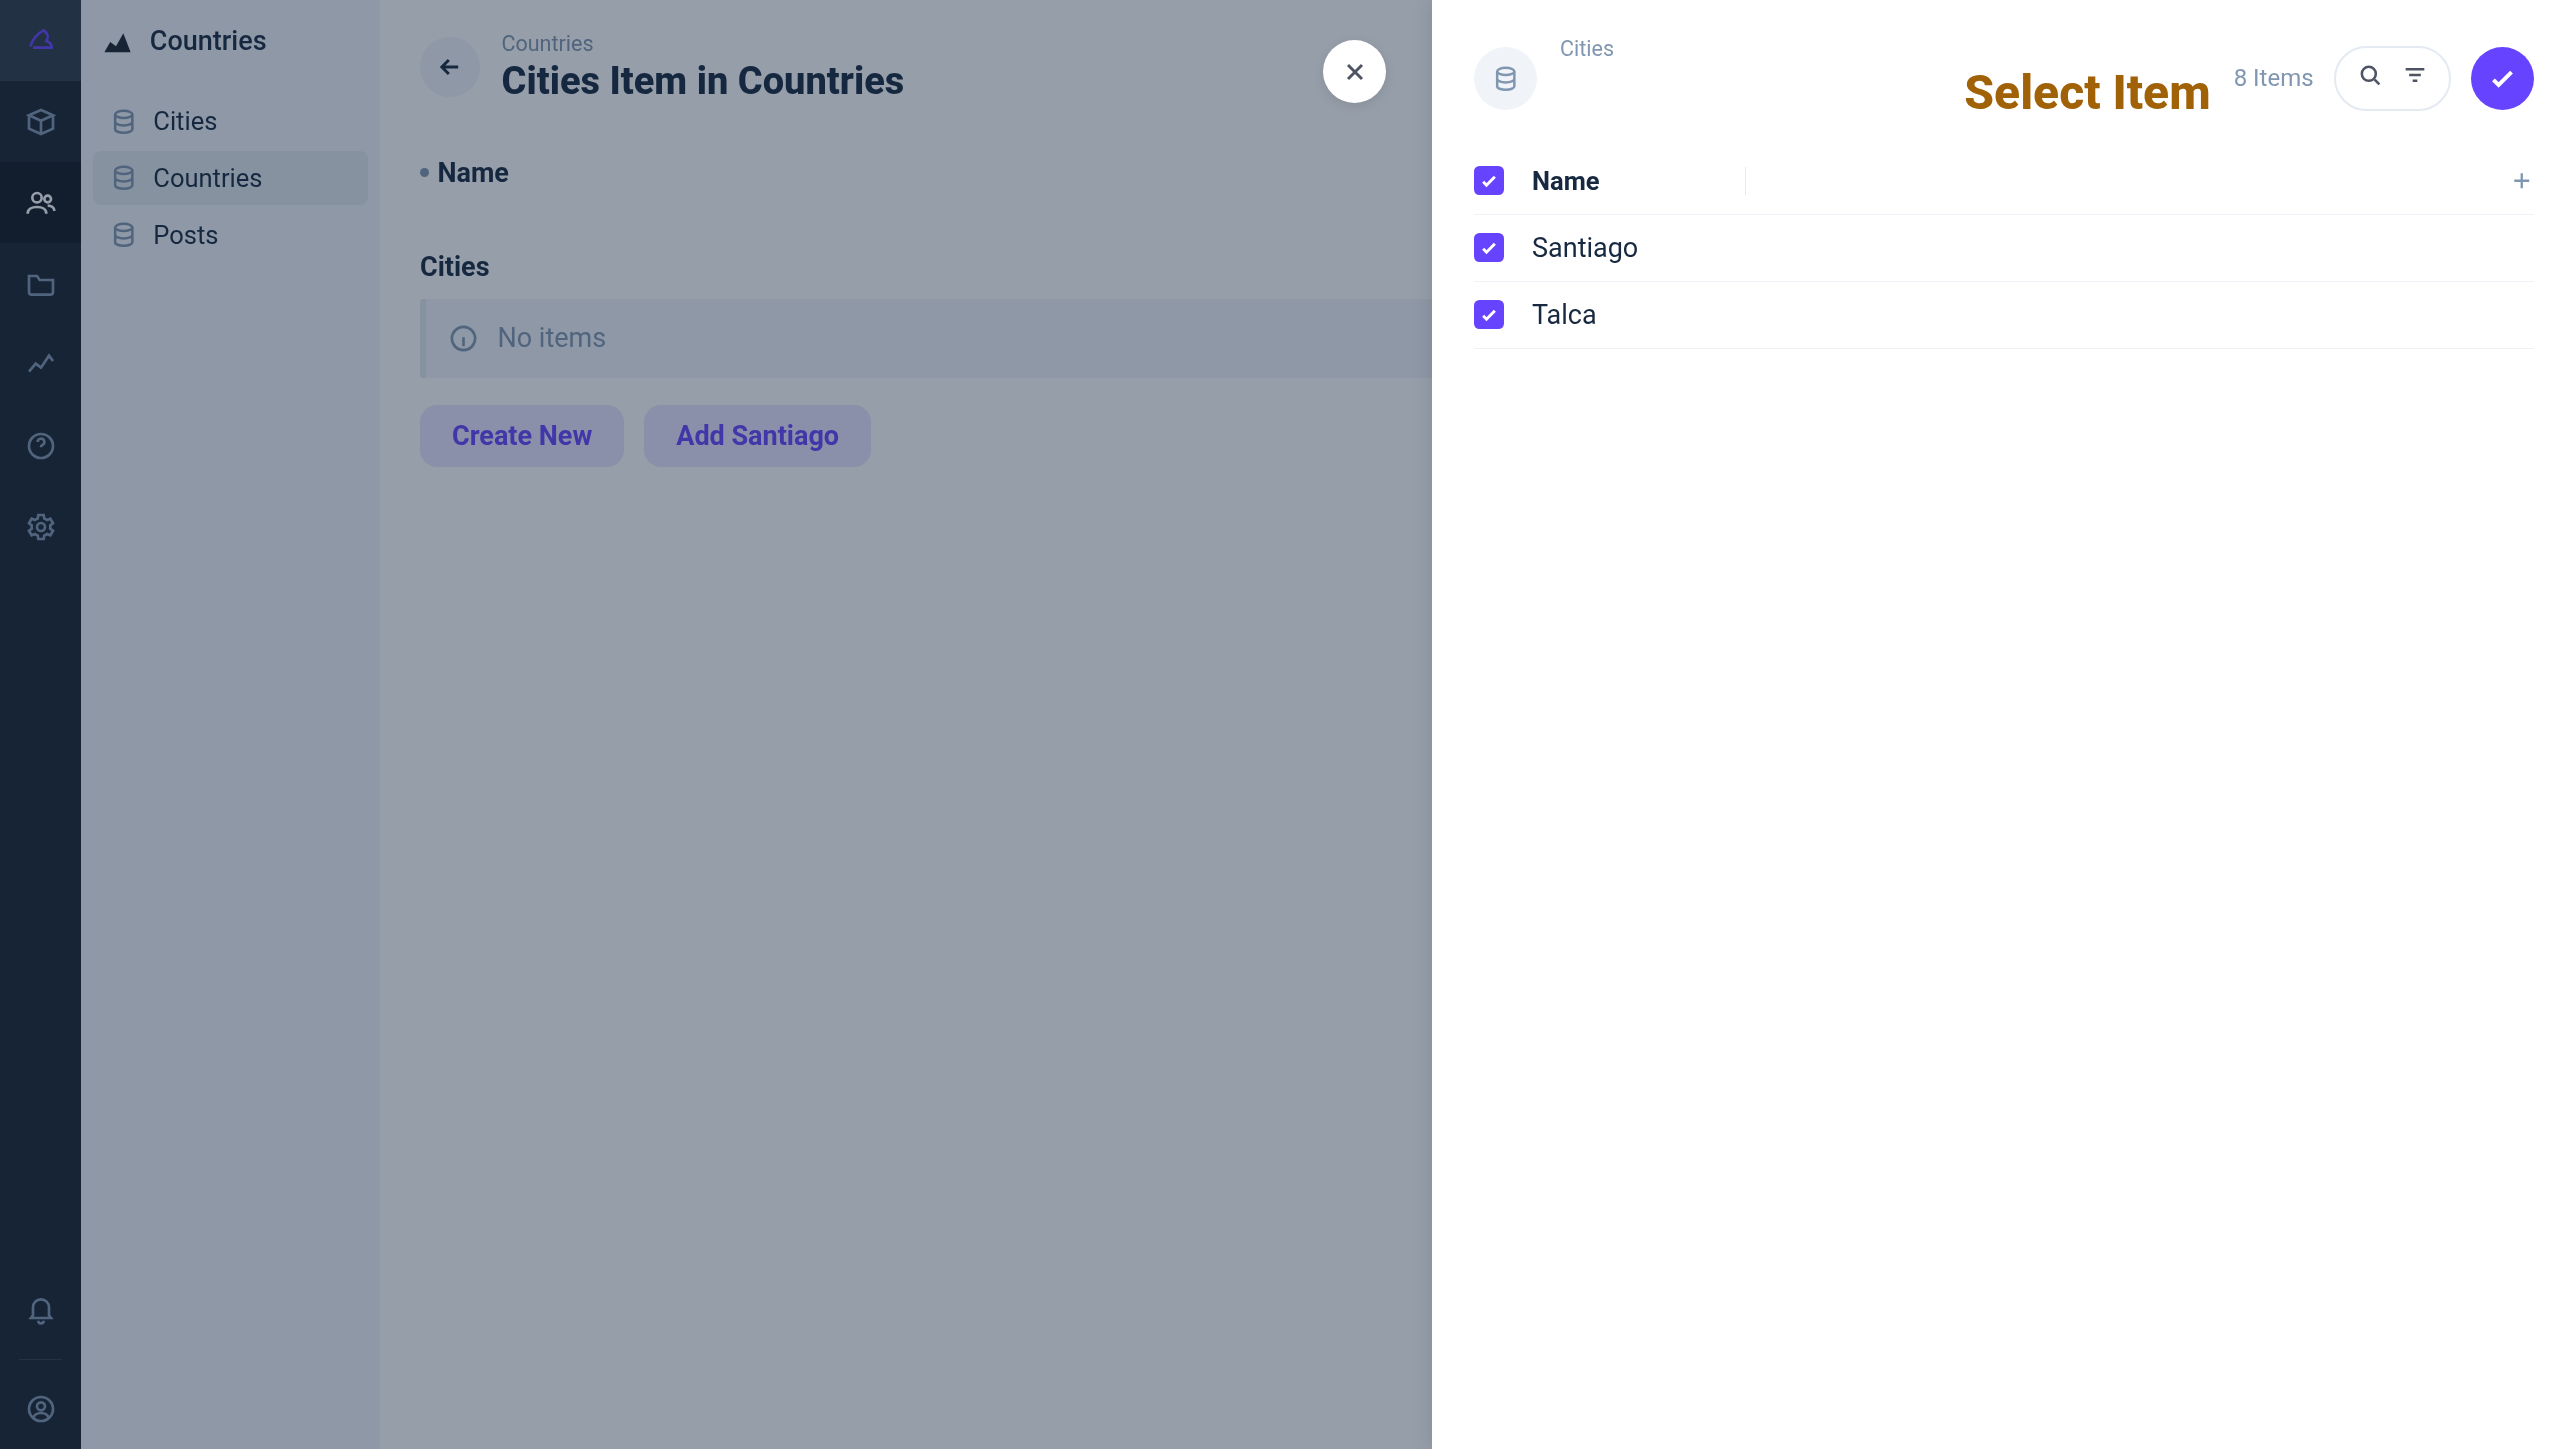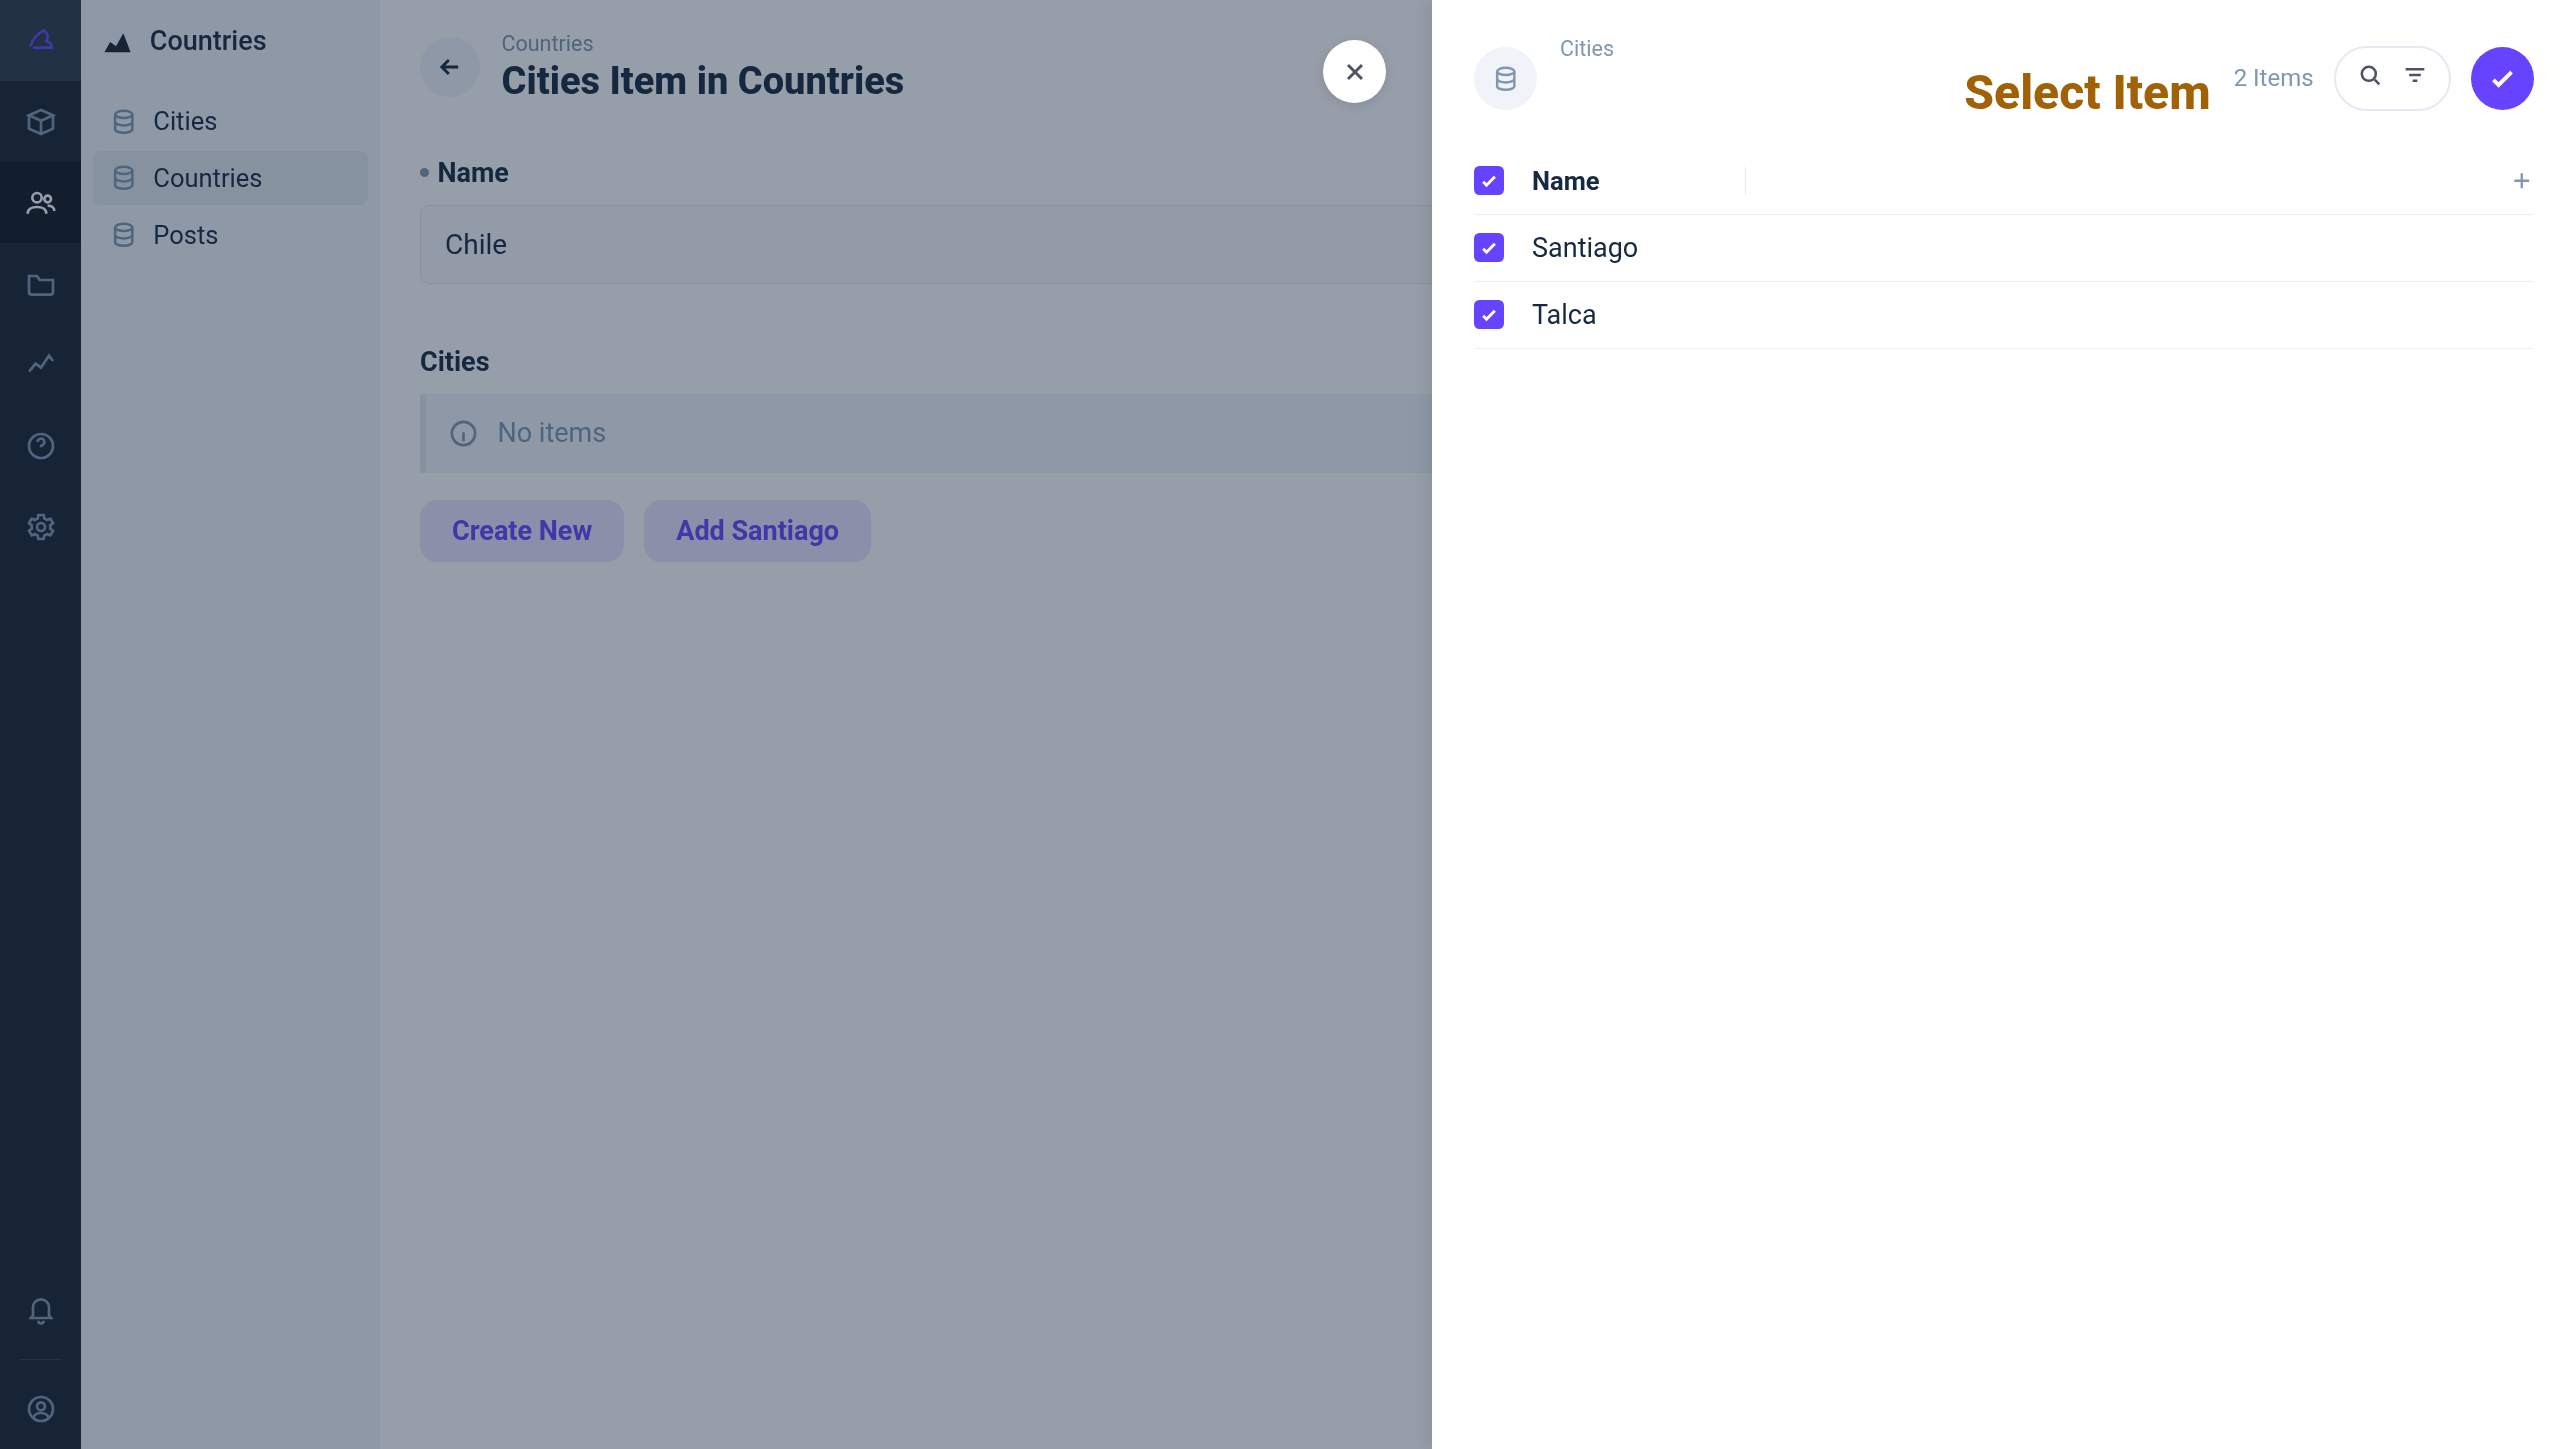--- a/index.html
+++ b/index.html
@@ -305,21 +305,20 @@
           </svg>
       </div>
       <div>
         <div class="crumb">Countries</div>
         <div class="editor-title">Cities Item in Countries</div>
       </div>
     </div>
 
     <div class="field">
       <div class="field-label">Name</div>
-      <input class="field-input" value="Chile" style="">
     </div>
 
     <div class="rel-label">Cities</div>
     <div class="no-items">
       <svg viewBox="0 0 24 24" fill="none" stroke="currentColor" stroke-width="2">
           <circle cx="12" cy="12" r="9"></circle>
           <path d="M12 8h.01M11 12h1v5h1"></path>
         </svg>
       <span>No items</span>
     </div>
@@ -348,21 +347,21 @@
         <svg viewBox="0 0 24 24" fill="none" stroke="currentColor" stroke-width="2">
             <ellipse cx="12" cy="6" rx="7" ry="3"></ellipse>
             <path d="M5 6v12c0 1.7 3.1 3 7 3s7-1.3 7-3V6M5 12c0 1.7 3.1 3 7 3s7-1.3 7-3"></path>
           </svg>
       </div>
       <div class="drawer-titles">
         <div class="drawer-crumb">Cities</div>
         <div class="drawer-title">Select Item</div>
       </div>
       <div class="drawer-meta">
-        <span>2 Items</span>
+        <span>8 Items</span>
         <div class="search-pill">
           <span>
             <svg viewBox="0 0 24 24" fill="none" stroke="currentColor" stroke-width="2.2">
                 <circle cx="11" cy="11" r="6"></circle>
                 <path d="M20 20l-4-4"></path>
               </svg>
           </span>
           <span>
             <svg viewBox="0 0 24 24" fill="none" stroke="currentColor" stroke-width="2.2">
                 <path d="M4 7h16M7 12h10M10 17h4"></path>

